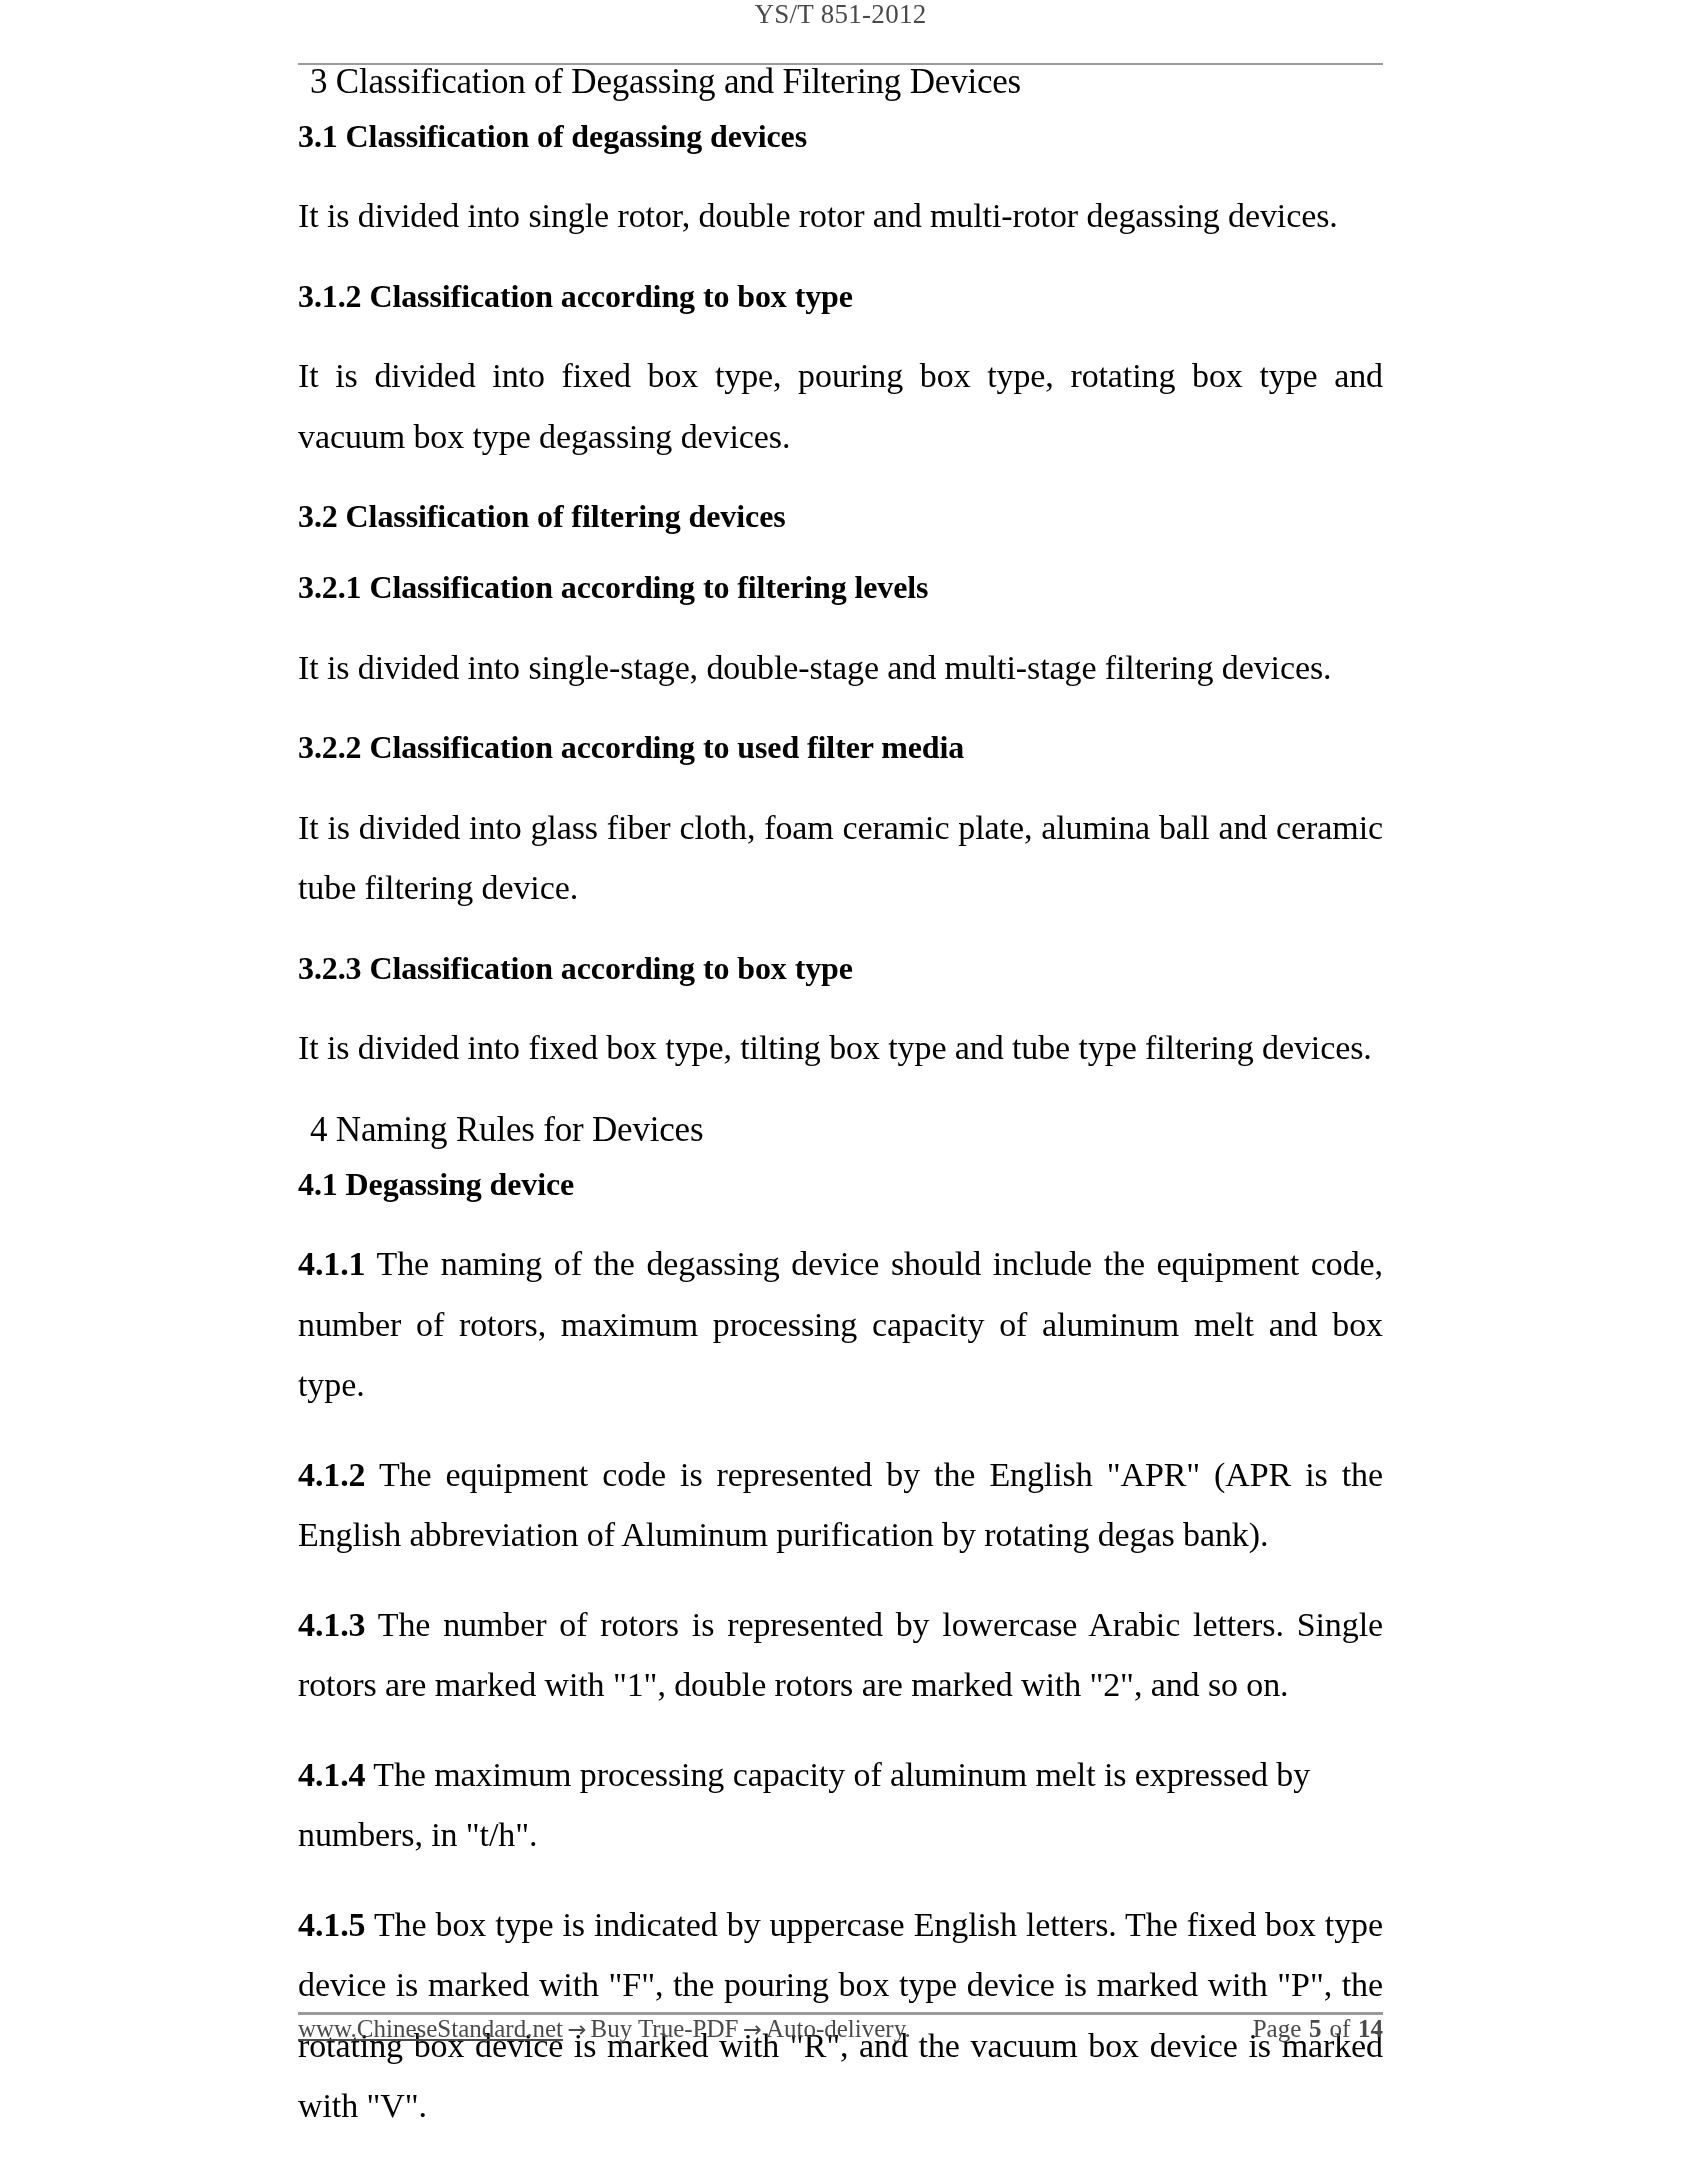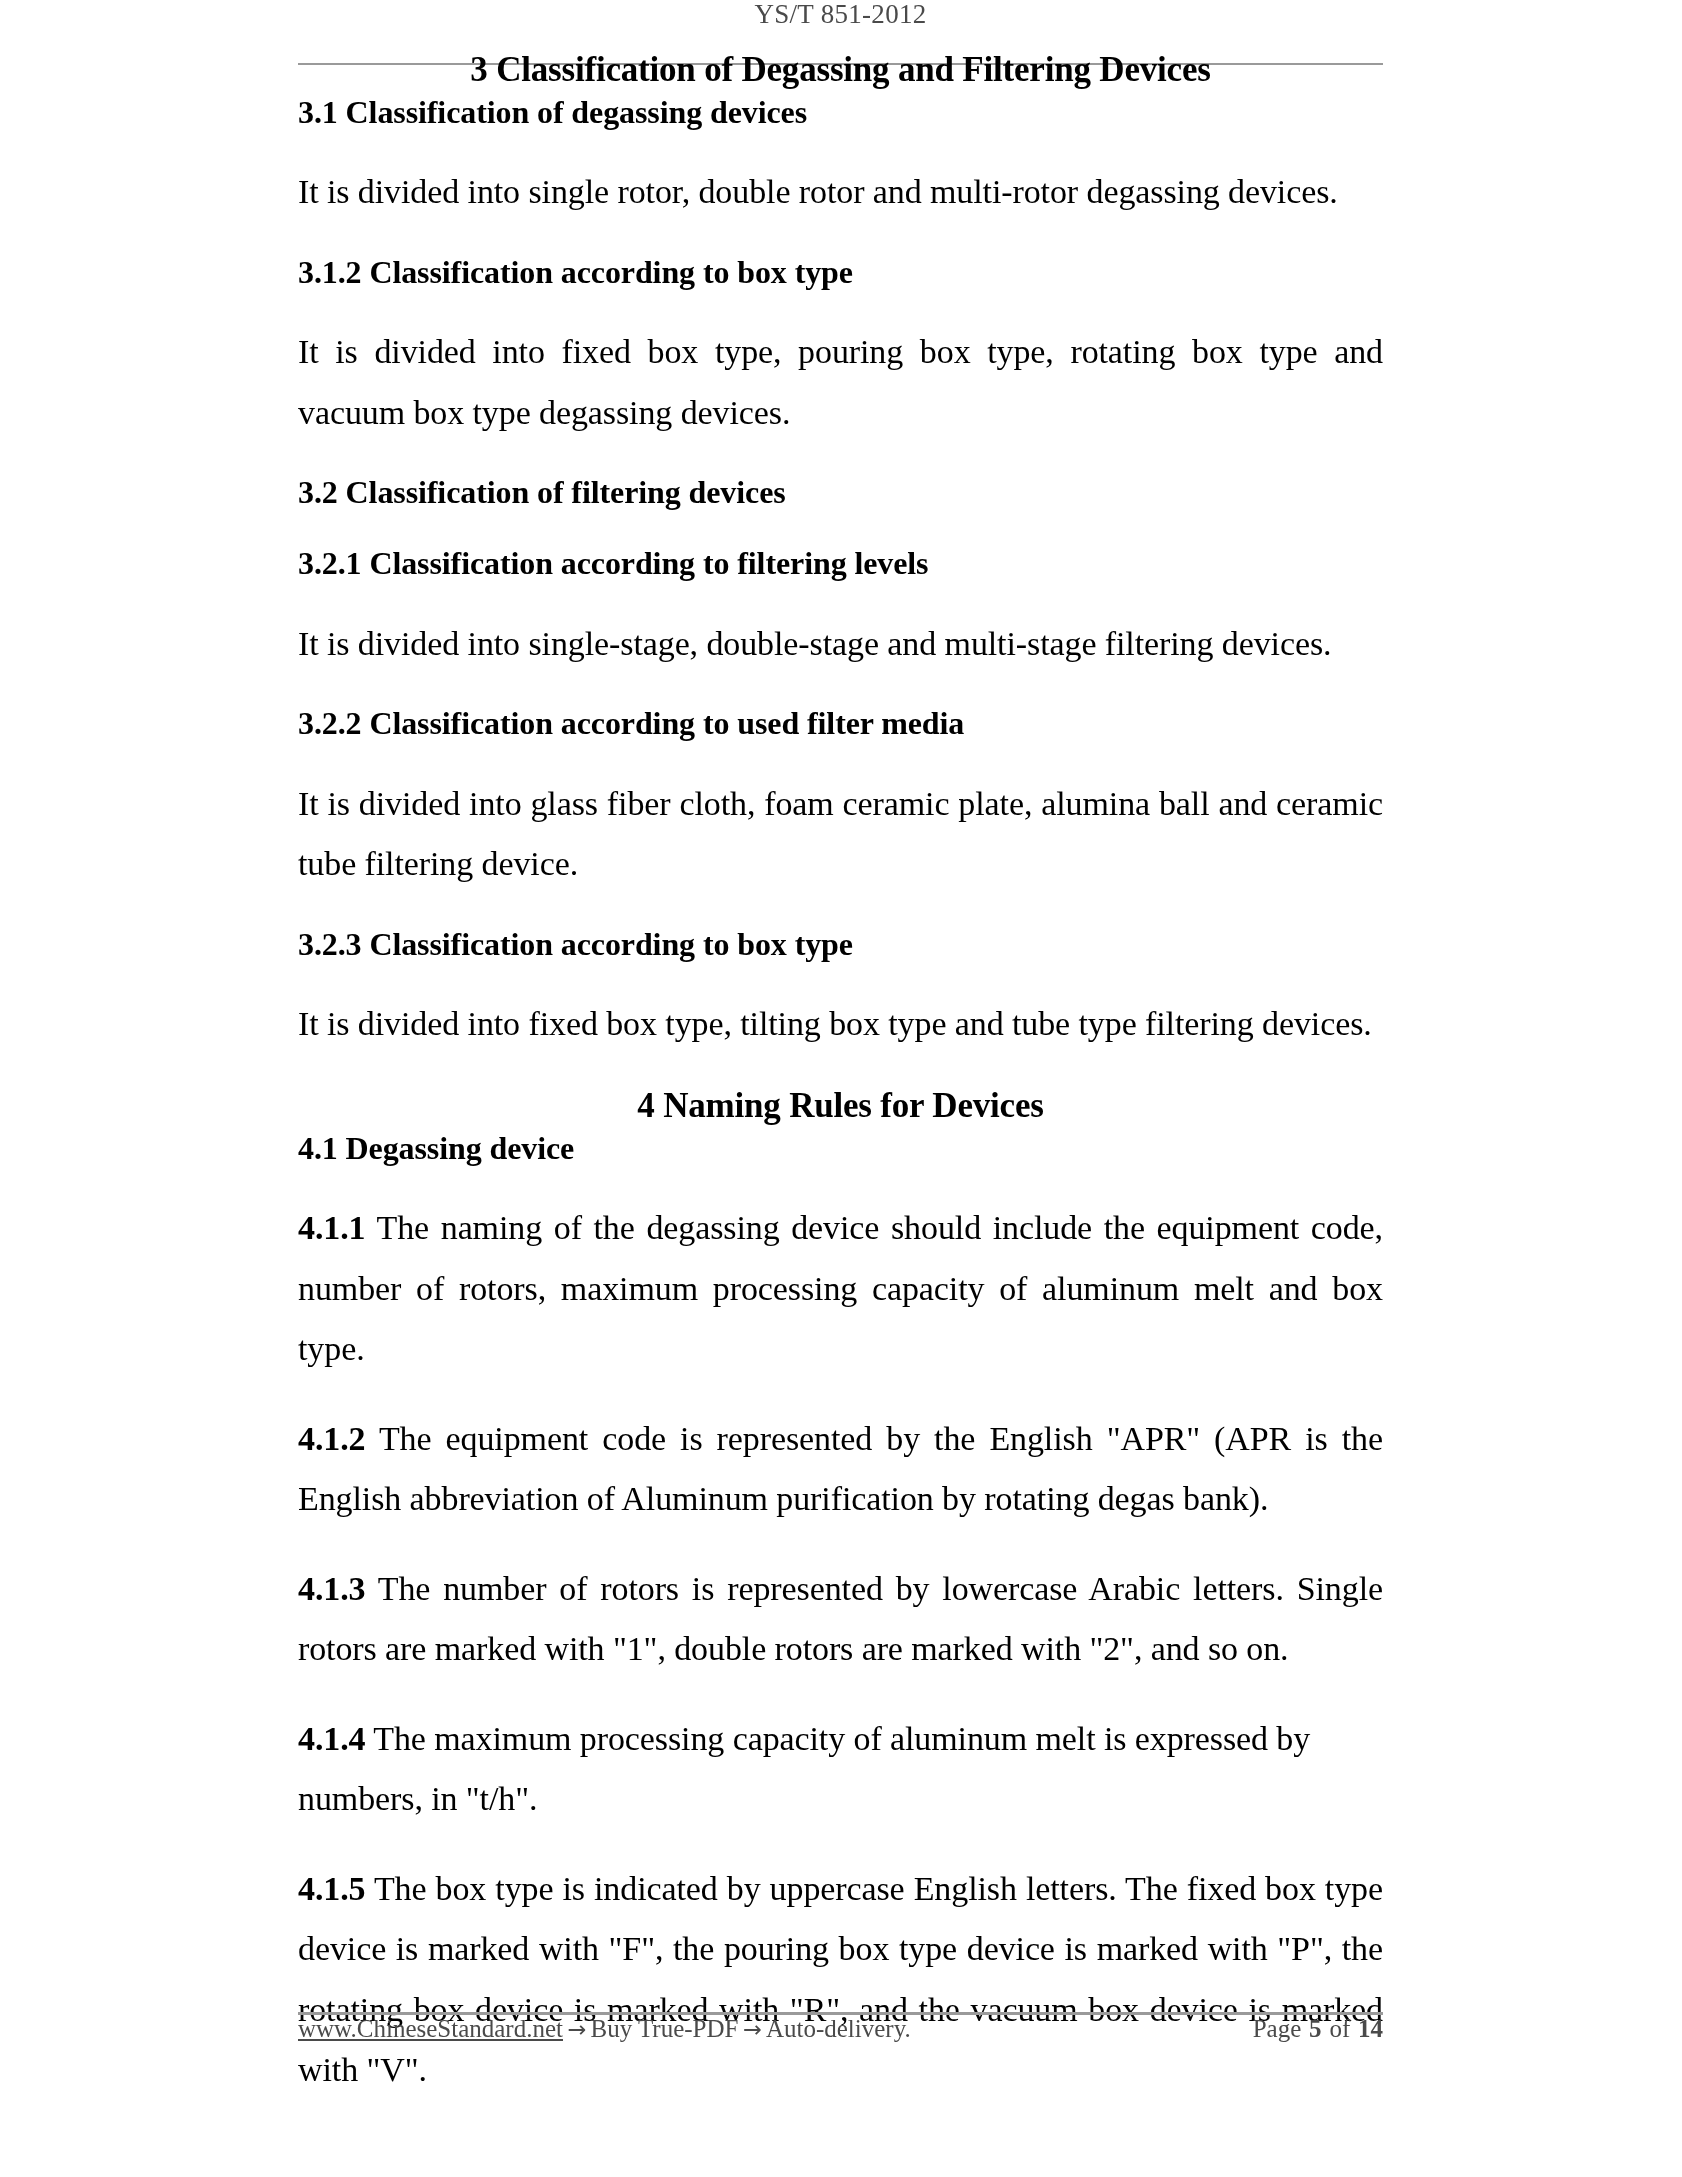--- a/index.html
+++ b/index.html
@@ -43,26 +43,25 @@
     width: 100%;
   }
 
   
   .body-area {
     padding-top: 48px;
   }
 
   h1.sec-title {
     font-size: 35px;
-    font-weight: bold;
-    margin: 0;
+    font-weight: normal;
+    margin: 12px;
     padding: 0;
     line-height: 1.25;
     letter-spacing: -0.2px;
-    text-align: center;
   }
   .h1-block      { margin-top: 0;   margin-bottom: 42px; }
   .h1-block-2    { margin-top: 76px; margin-bottom: 43px; }
 
   h2.sub-title {
     font-size: 32px;
     font-weight: bold;
     margin: 0 0 29px 0;
     line-height: 1.3;
     letter-spacing: -0.1px;

